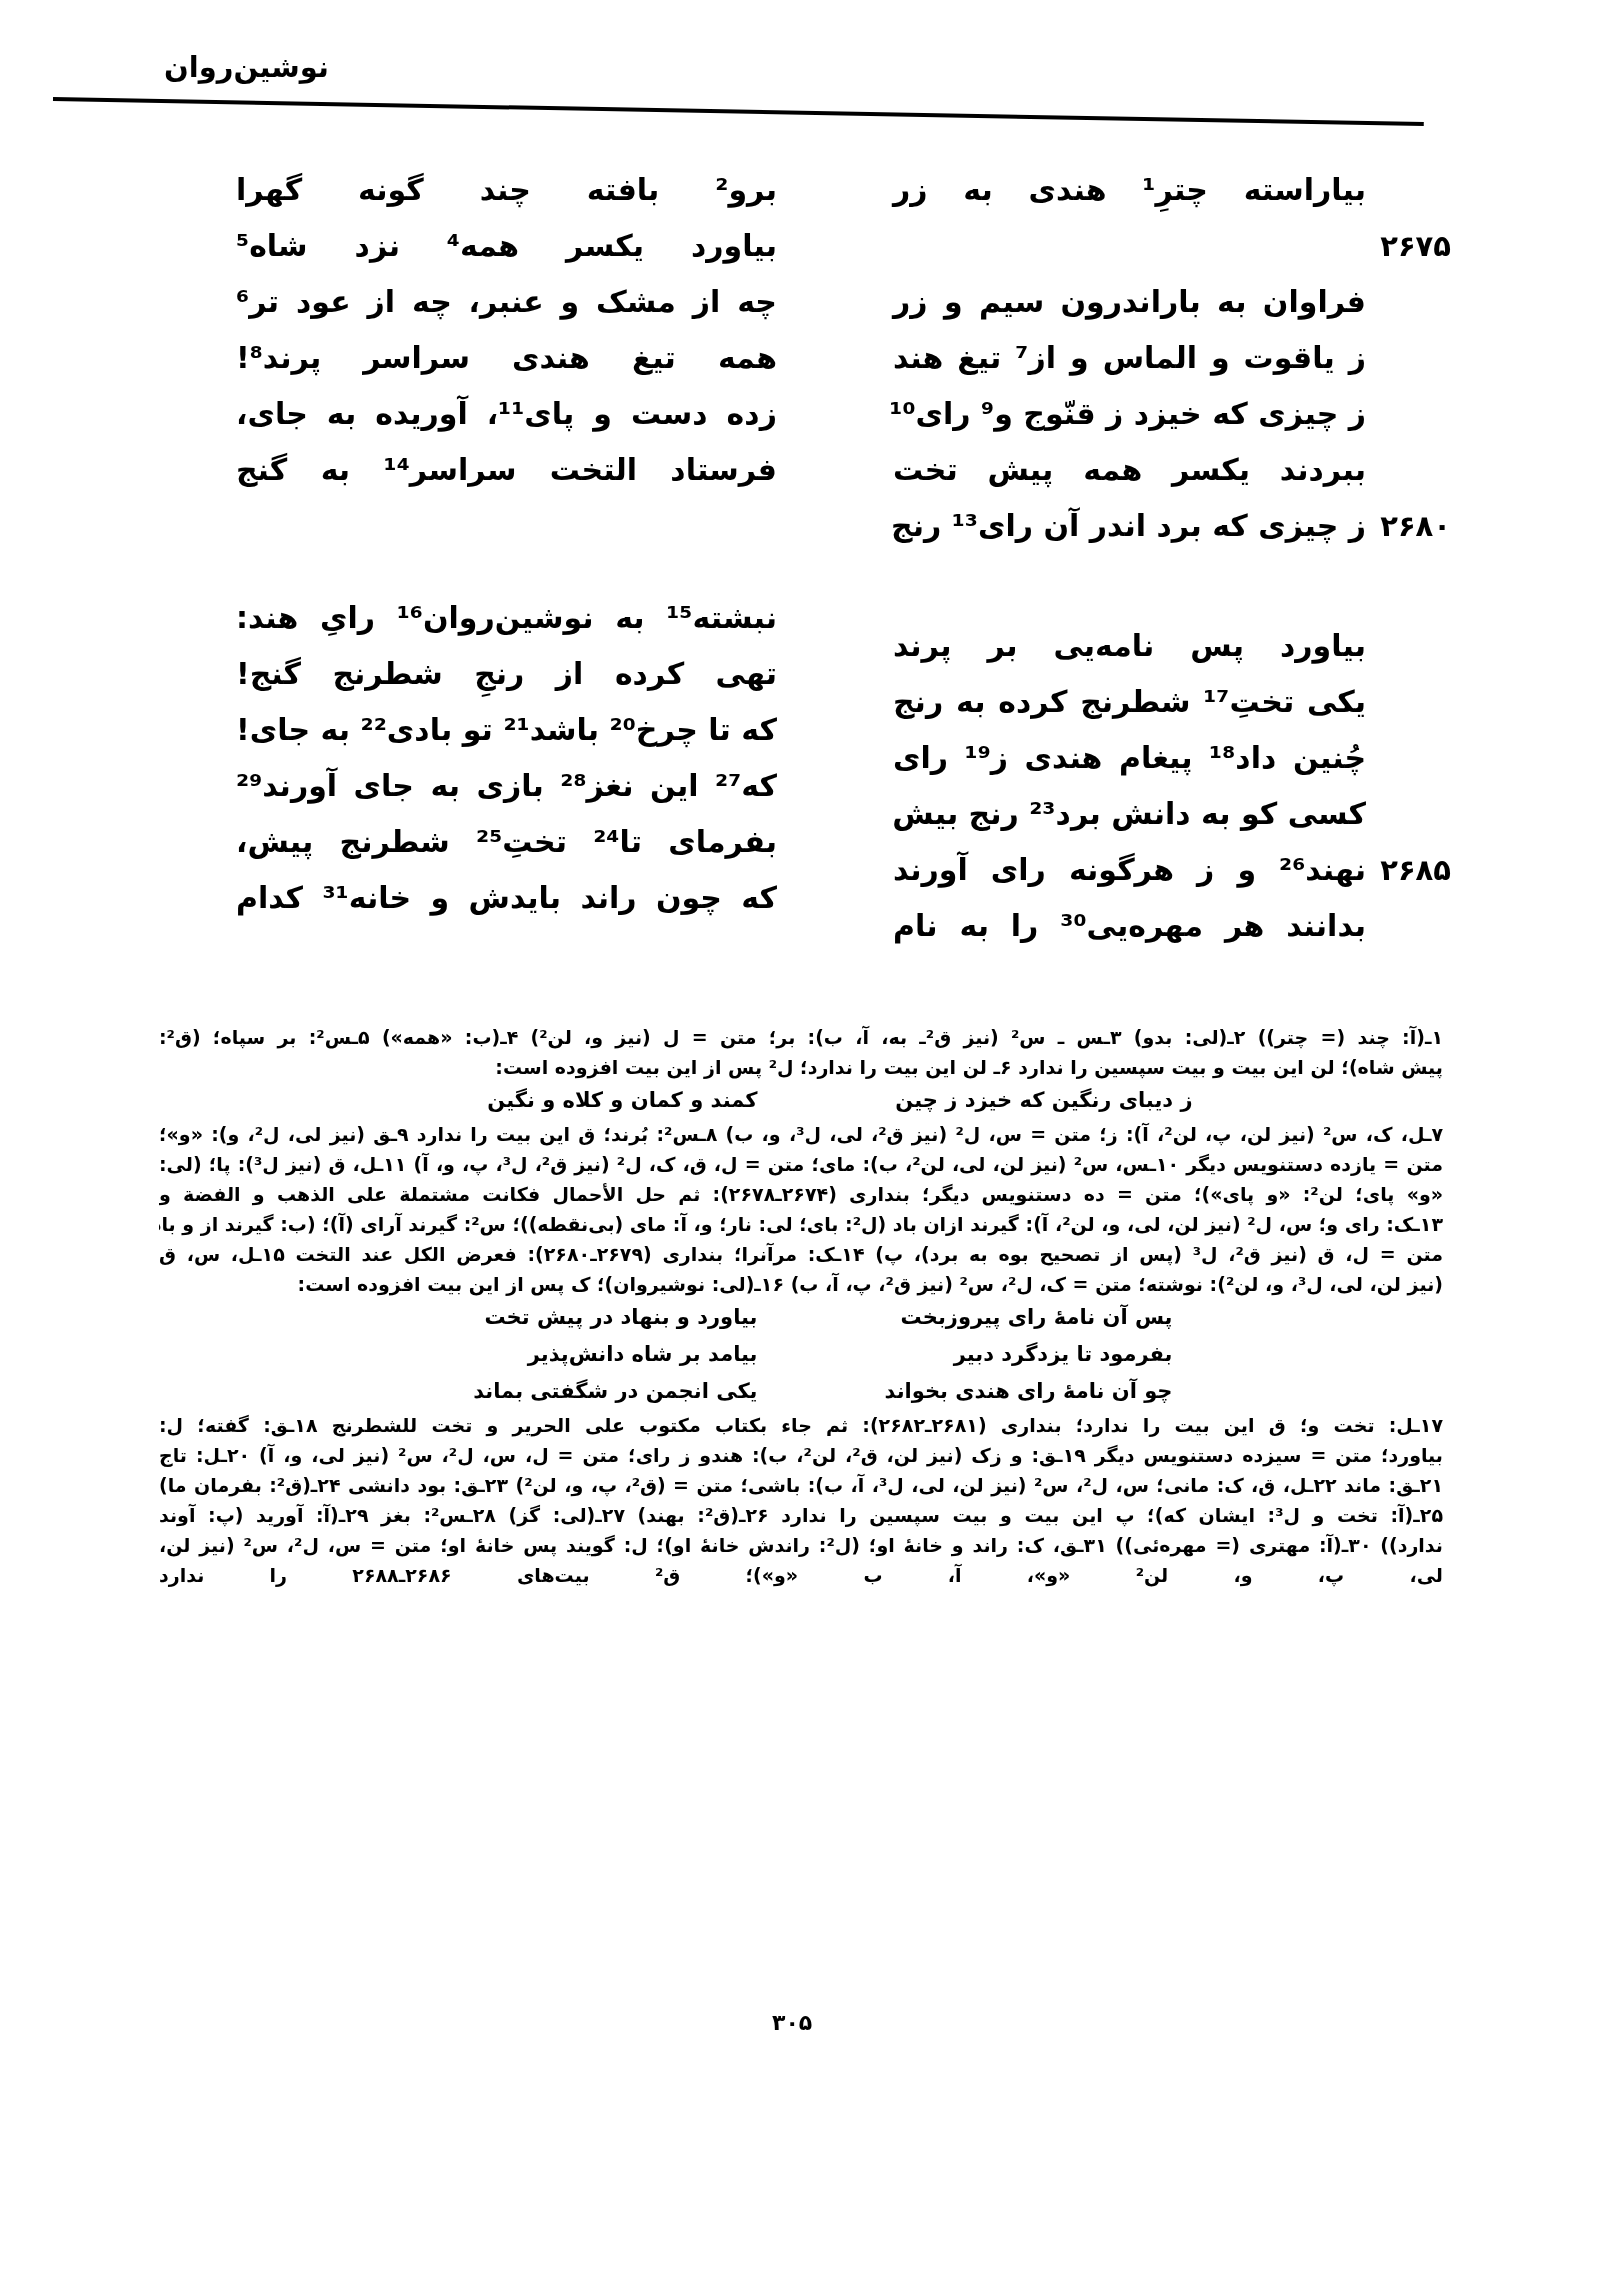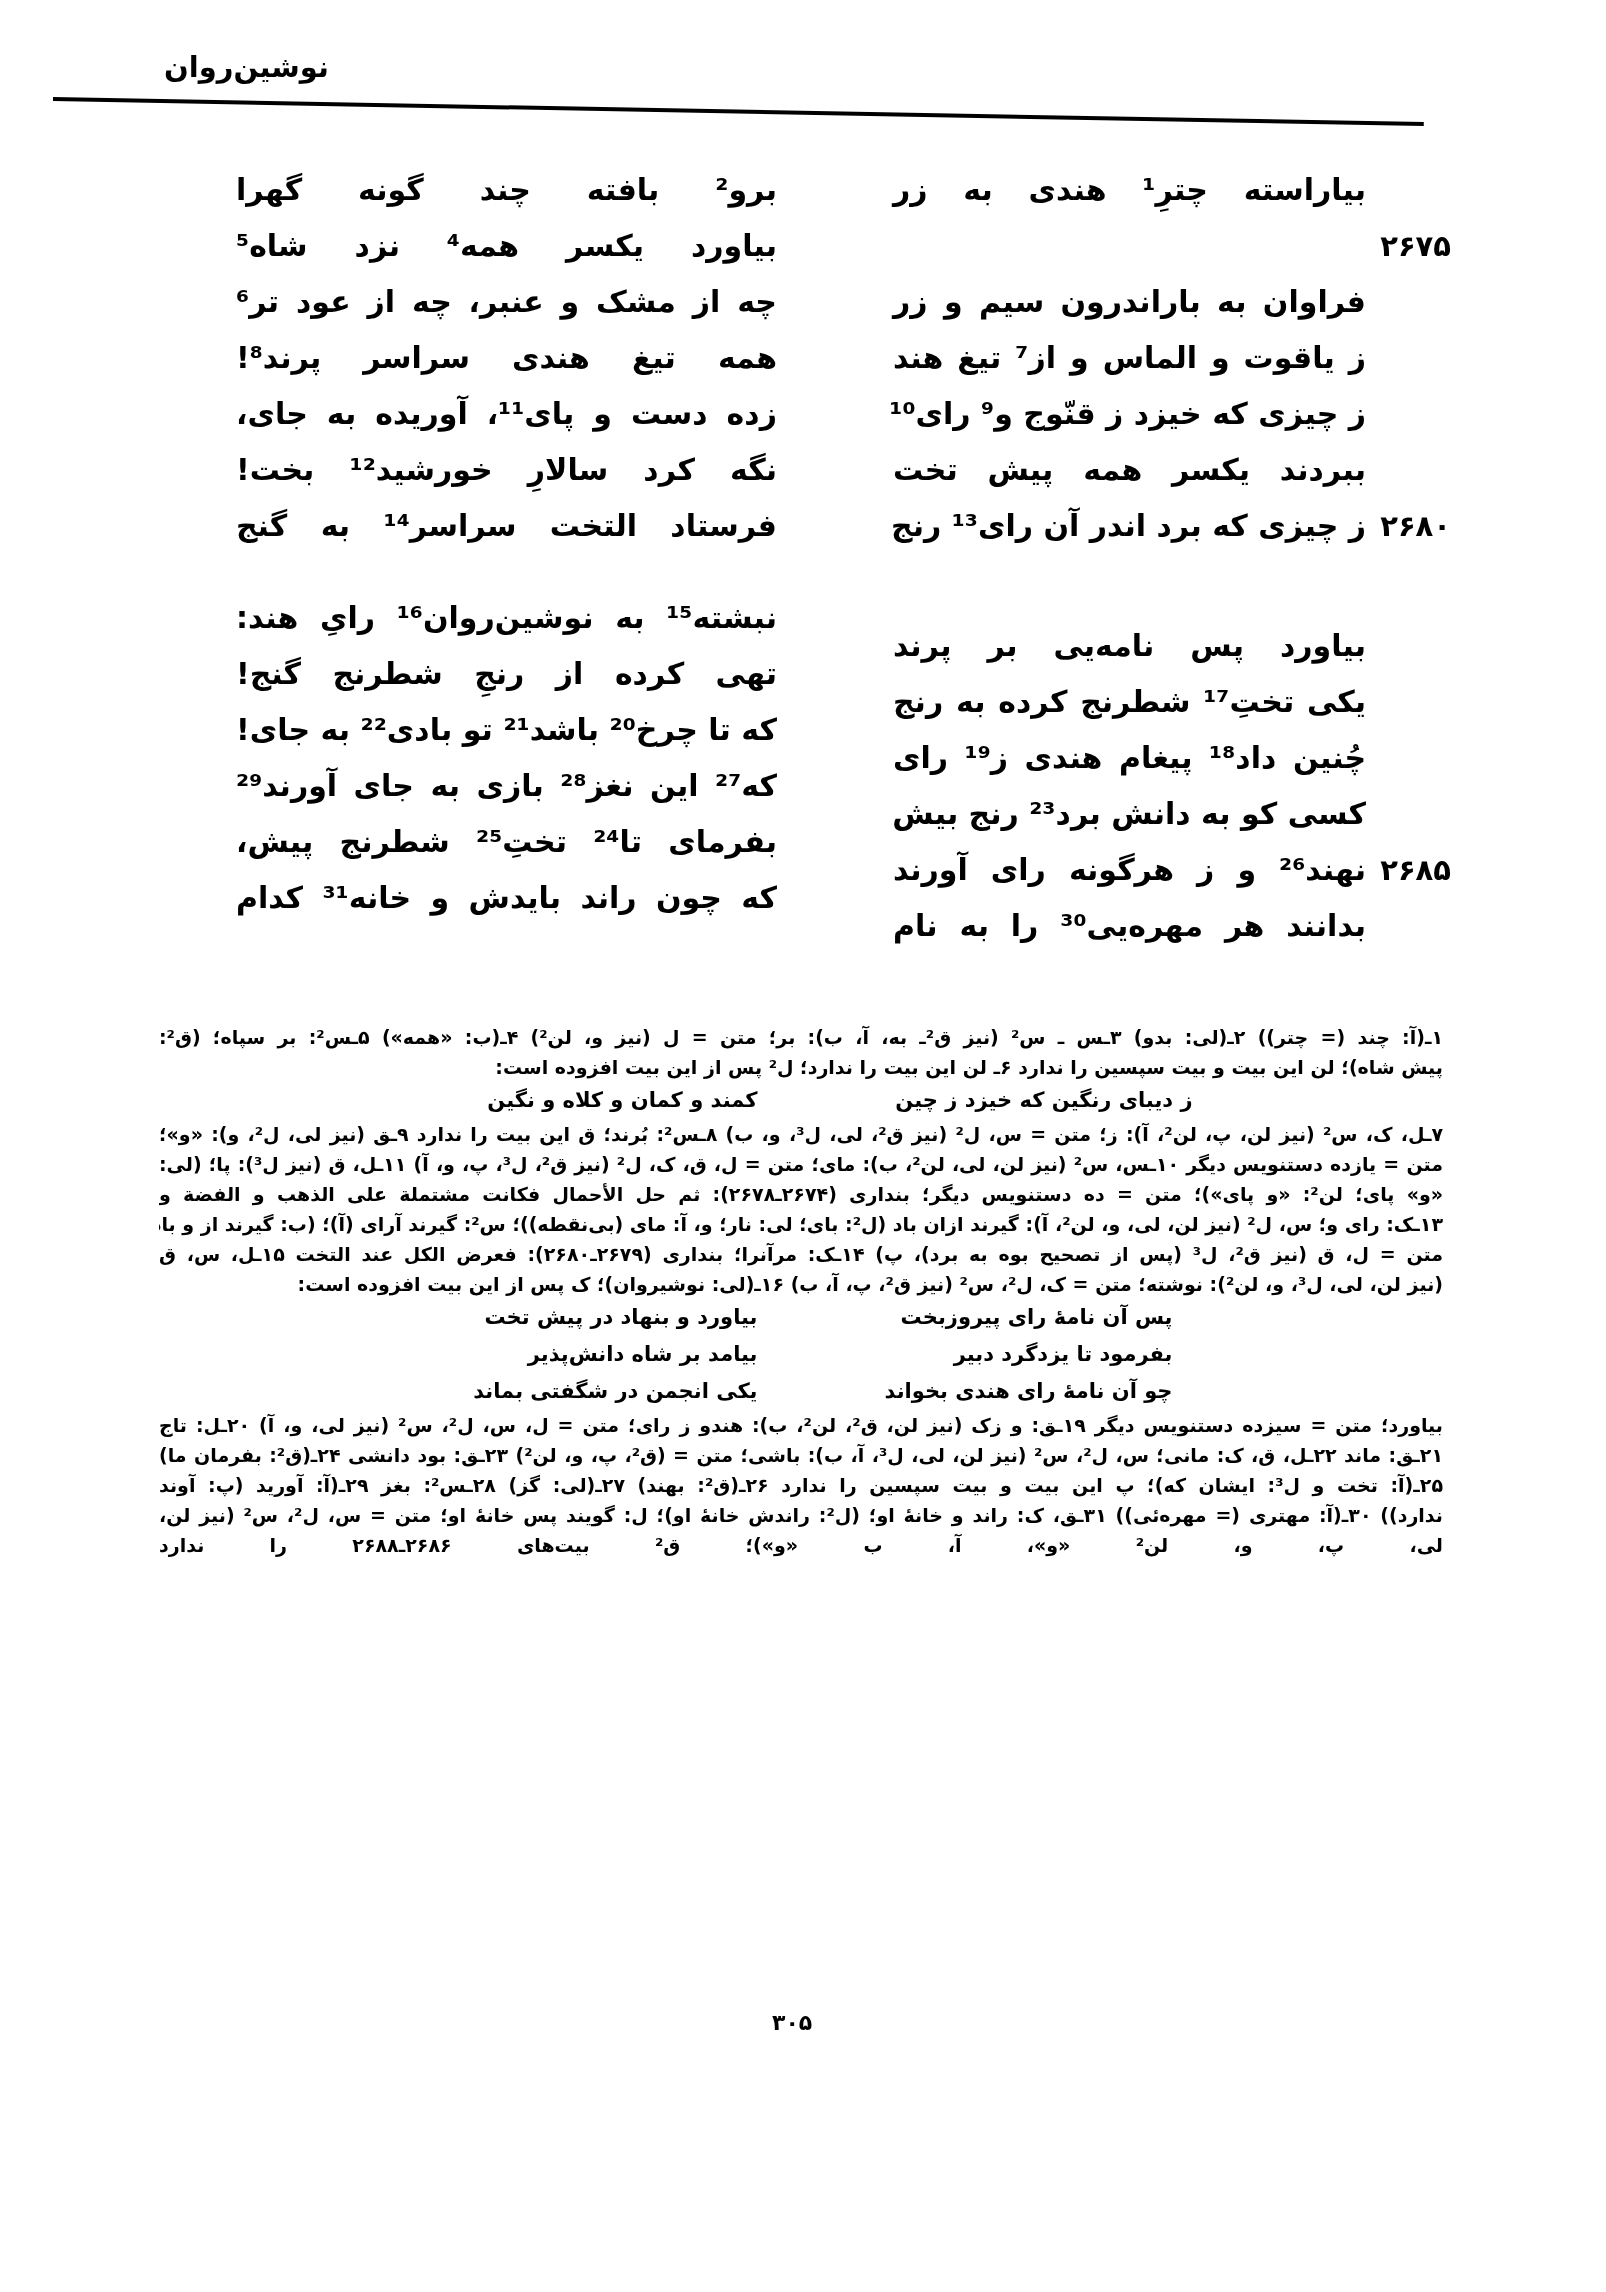--- a/index.html
+++ b/index.html
@@ -60,21 +60,20 @@
   <div class="line"><span>ببردند یکسر همه پیش تخت</span></div>
   <div class="line"><span>ز چیزی که برد اندر آن رای¹³ رنج</span><span class="num">۲۶۸۰</span></div>
 </div>
 
 <div class="stanza col-left s1l">
   <div class="line">برو² بافته چند گونه گهرا</div>
   <div class="line">بیاورد یکسر همه⁴ نزد شاه⁵</div>
   <div class="line">چه از مشک و عنبر، چه از عود تر⁶</div>
   <div class="line">همه تیغ هندی سراسر پرند⁸!</div>
   <div class="line">زده دست و پای¹¹، آوریده به جای،</div>
-  <div class="line">نگه کرد سالارِ خورشید¹² بخت!</div>
   <div class="line">فرستاد التخت سراسر¹⁴ به گنج</div>
 </div>
 
 <div class="stanza col-right s2r">
   <div class="line"><span>بیاورد پس نامه‌یی بر پرند</span></div>
   <div class="line"><span>یکی تختِ¹⁷ شطرنج کرده به رنج</span></div>
   <div class="line"><span>چُنین داد¹⁸ پیغام هندی ز¹⁹ رای</span></div>
   <div class="line"><span>کسی کو به دانش برد²³ رنج بیش</span></div>
   <div class="line"><span>نهند²⁶ و ز هرگونه رای آورند</span><span class="num">۲۶۸۵</span></div>
   <div class="line"><span>بدانند هر مهره‌یی³⁰ را به نام</span></div>
@@ -107,20 +106,21 @@
     <span>بیاورد و بنهاد در پیش تخت</span>
   </div>
   <div class="verse-insert wide">
     <span>بفرمود تا یزدگرد دبیر</span>
     <span>بیامد بر شاه دانش‌پذیر</span>
   </div>
   <div class="verse-insert wide">
     <span>چو آن نامهٔ رای هندی بخواند</span>
     <span>یکی انجمن در شگفتی بماند</span>
   </div>
+  <div class="fn-line">۱۷ـل: تخت و؛ ق این بیت را ندارد؛ بنداری (۲۶۸۱ـ۲۶۸۲): ثم جاء بکتاب مکتوب علی الحریر و تخت للشطرنج  ۱۸ـق: گفته؛ ل:</div>
   <div class="fn-line">بیاورد؛ متن = سیزده دستنویس دیگر  ۱۹ـق: و زک (نیز لن، ق²، لن²، ب): هندو ز رای؛ متن = ل، س، ل²، س² (نیز لی، و، آ)  ۲۰ـل: تاج</div>
   <div class="fn-line">۲۱ـق: ماند  ۲۲ـل، ق، ک: مانی؛ س، ل²، س² (نیز لن، لی، ل³، آ، ب): باشی؛ متن = (ق²، پ، و، لن²)  ۲۳ـق: بود دانشی  ۲۴ـ(ق²: بفرمان ما)</div>
   <div class="fn-line">۲۵ـ(آ: تخت و ل³: ایشان که)؛ پ این بیت و بیت سپسین را ندارد  ۲۶ـ(ق²: بهند)  ۲۷ـ(لی: گز)  ۲۸ـس²: بغز  ۲۹ـ(آ: آورید (پ: آوند</div>
   <div class="fn-line">ندارد))  ۳۰ـ(آ: مهتری (= مهره‌ئی))  ۳۱ـق، ک: راند و خانهٔ او؛ (ل²: راندش خانهٔ او)؛ ل: گویند پس خانهٔ او؛ متن = س، ل²، س² (نیز لن،</div>
   <div class="fn-line">لی، پ، و، لن² «و»، آ، ب «و»)؛ ق² بیت‌های ۲۶۸۶ـ۲۶۸۸ را ندارد</div>
   <div class="fn-line last"></div>
 </div>
 
 <div class="page-number">۳۰۵</div>
 

